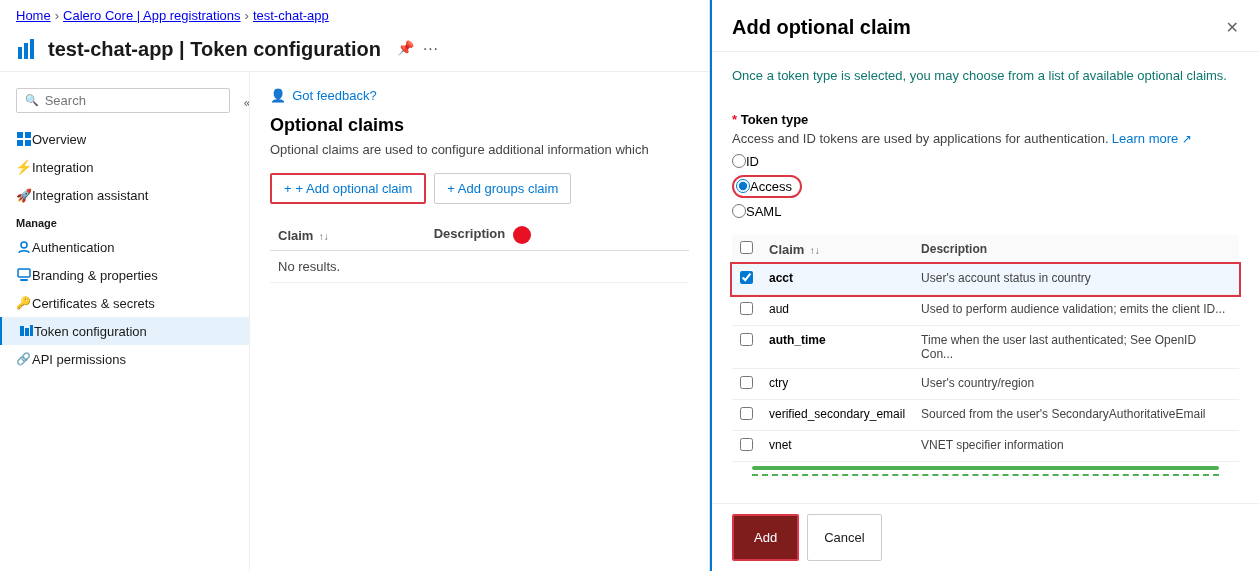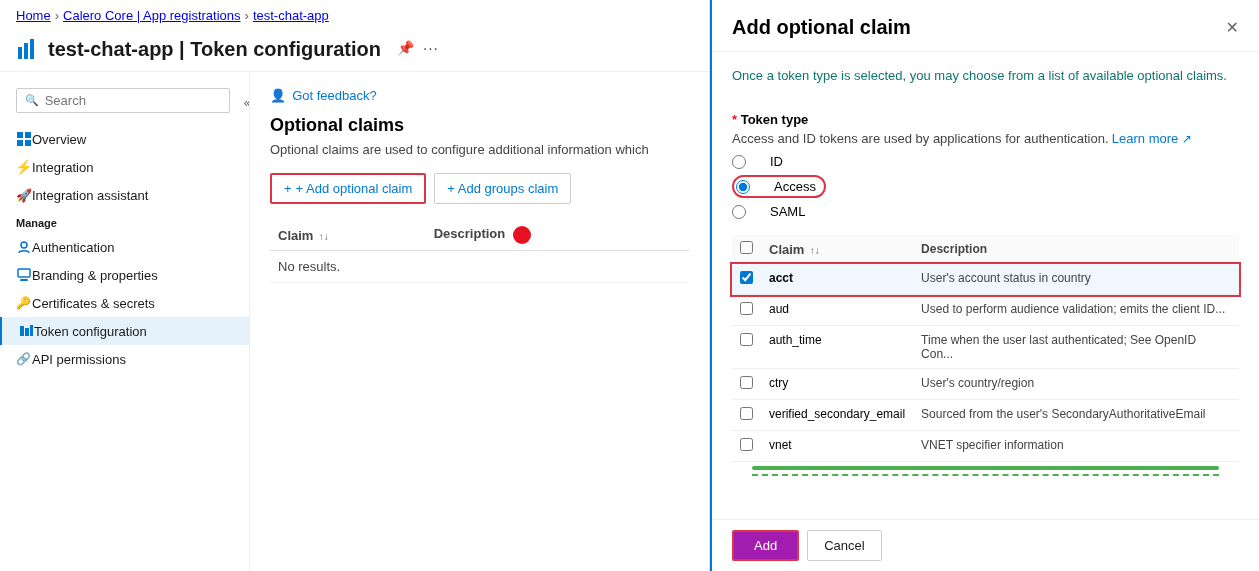--- a/index.html
+++ b/index.html
@@ -52,36 +52,36 @@
 
     .modal-body { flex: 1; overflow-y: auto; padding: 16px 20px; }
     .modal-desc { color: #0f766e; font-size: 13px; margin-bottom: 29px; }
 
     .token-type-section { margin-bottom: 16px; }
     .token-type-label { font-size: 13px; font-weight: 600; margin-bottom: 4px; }
     .token-type-desc { font-size: 12px; color: #444; margin-bottom: 8px; }
     .learn-more { color: #0078d4; font-size: 12px; cursor: pointer; text-decoration: none; }
 
     .radio-group { display: flex; flex-direction: column; gap: 6px; }
-    .radio-item { display: flex; align-items: flex-end; gap: 24px; cursor: pointer; }
+    .radio-item { display: flex; align-items: flex-start; gap: 0; cursor: pointer; }
     .radio-item input[type="radio"] { accent-color: #0078d4; width: 14px; height: 14px; }
     .radio-item.selected-radio { border: 2px solid #dc3545; border-radius: 12px; padding: 2px 8px 2px 2px; display: inline-flex; }
 
     .claims-panel-table { width: 100%; border-collapse: collapse; margin-top: 8px; }
     .claims-panel-table th { text-align: left; padding: 6px 8px; font-weight: 600; color: #444; font-size: 12px; border-bottom: 1px solid #ddd; background: #fafafa; }
     .claims-panel-table td { padding: 7px 8px; border-bottom: 1px solid #eee; font-size: 12px; vertical-align: top; }
 
     .checkbox-cell { width: 24px; }
     .checkbox-cell input[type="checkbox"] { accent-color: #0078d4; width: 13px; height: 13px; }
 
     .scrollbar-indicator { height: 4px; background: #4caf50; margin: 4px 20px; border-radius: 2px; }
     .scrollbar-indicator-dotted { height: 3px; border-top: 2px dashed #4caf50; margin: 2px 20px; }
 
     .modal-footer { padding: 10px 20px; border-top: 1px solid #eee; display: flex; gap: 8px; }
-    .btn-add-modal { padding: 6px 20px; background: #a21caf; color: #fff; border: 2px solid #dc3545; cursor: pointer; font-size: 13px; border-radius: 2px; }
+    .btn-add-modal { padding: 14px 20px; background: #7f1d1d; color: #fff; border: 2px solid #dc3545; cursor: pointer; font-size: 13px; border-radius: 2px; }
     .btn-cancel { padding: 6px 16px; background: #fff; color: #1a1a1a; border: 1px solid #ccc; cursor: pointer; font-size: 13px; border-radius: 2px; }
     .icon-lightning { color: #ff8c00; font-size: 14px; }
     .icon-cert { color: #ffd700; font-size: 12px; }
     .icon-api { color: #00b294; font-size: 12px; }
     .sort-icon { font-size: 10px; color: #666; margin-left: 2px; }
   </style>
 </head>
 <body>
 
 <div class="left-panel">
@@ -287,21 +287,21 @@
             <td style="font-weight: 700;">acct</td>
             <td style="color: rgb(68, 68, 68);">User's account status in country</td>
           </tr>
           <tr>
             <td class="checkbox-cell"><input type="checkbox" style=""></td>
             <td style="font-weight: normal;">aud</td>
             <td style="color: rgb(68, 68, 68);">Used to perform audience validation; emits the client ID...</td>
           </tr>
           <tr>
             <td class="checkbox-cell"><input type="checkbox" style=""></td>
-            <td style="font-weight: normal;">auth_time</td>
+            <td style="font-weight: bold;">auth_time</td>
             <td style="color: rgb(68, 68, 68);">Time when the user last authenticated; See OpenID Con...</td>
           </tr>
           <tr>
             <td class="checkbox-cell"><input type="checkbox" style=""></td>
             <td style="font-weight: normal;">ctry</td>
             <td style="color: rgb(68, 68, 68);">User's country/region</td>
           </tr>
           <tr>
             <td class="checkbox-cell"><input type="checkbox" style=""></td>
             <td style="font-weight: normal;">verified_secondary_email</td>

